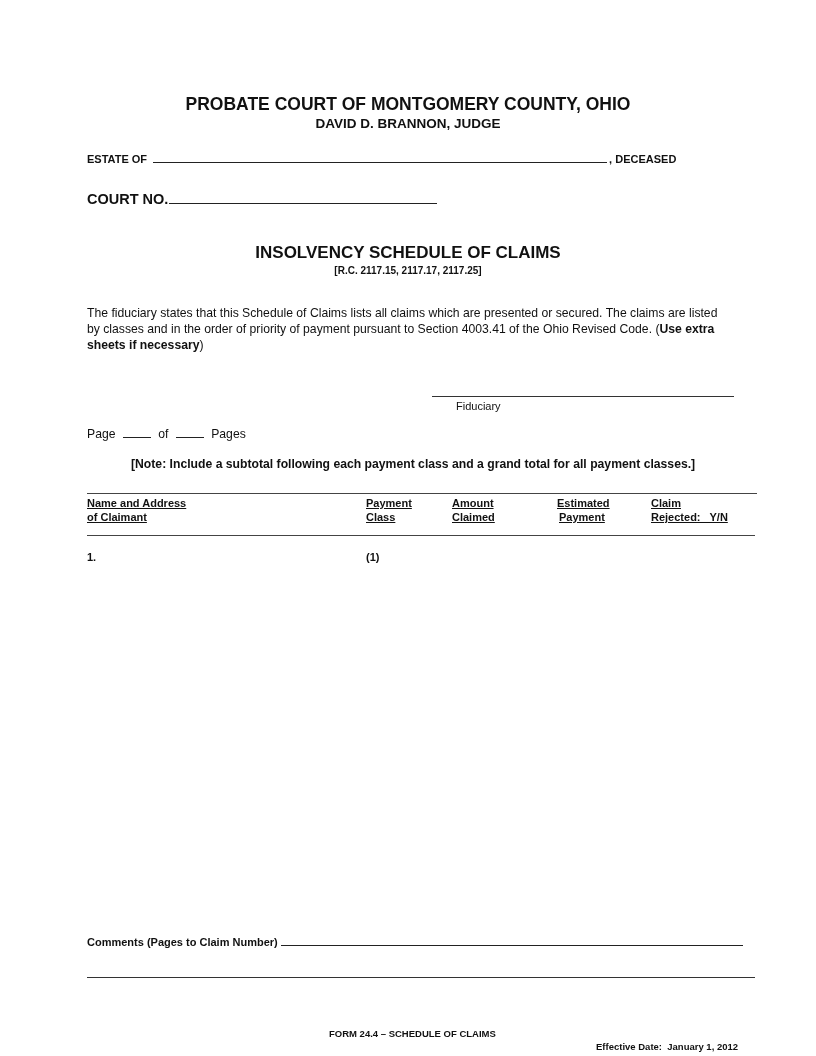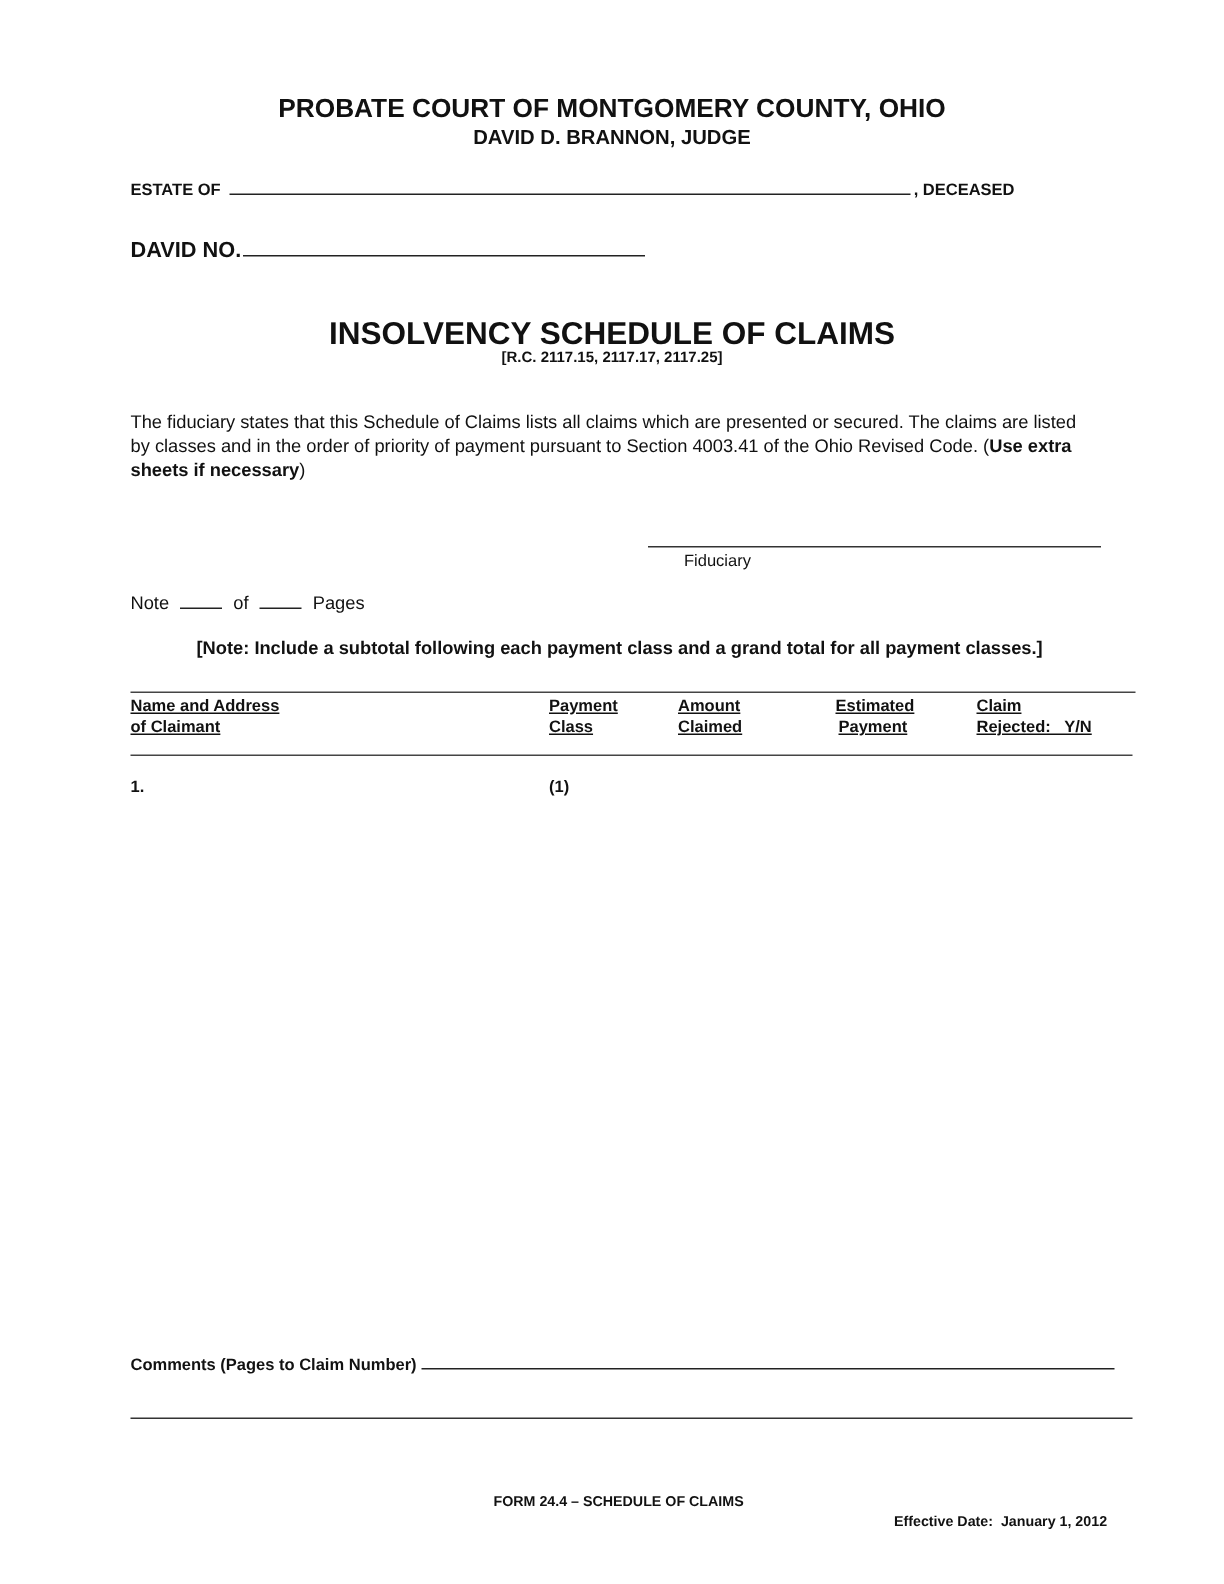--- a/index.html
+++ b/index.html
@@ -1,33 +1,33 @@
 <!DOCTYPE html>
 <html><head>
   <meta charset="utf-8">
   <style>
     html, body { margin: 0; padding: 0; background: #ffffff; }
     body {
       width: 816px; height: 1056px; position: relative; overflow: hidden;
       font-family: "Liberation Sans", sans-serif; color: #111111;
     }
-    .abs { position: absolute; }
+    .abs { position: absolute; margin-top: 32px; }
     .center { left: 0; width: 816px; text-align: center; }
     .bold { font-weight: bold; }
     .uline { display: inline-block; border-bottom: 1px solid #222; vertical-align: baseline; height: 1px; }
 
     .court-title { top: 62px; font-size: 17.5px; font-weight: bold; letter-spacing: 0; }
     .judge { top: 84px; font-size: 13.5px; font-weight: bold; }
 
     .estate-row { top: 121px; left: 87px; font-size: 11px; font-weight: bold; white-space: nowrap; }
     .estate-line { width: 454px; margin: 0 2px 0 6px; }
     .case-row { top: 159px; left: 87px; font-size: 14.5px; font-weight: bold; white-space: nowrap; }
     .case-line { width: 268px; margin-left: 1px; }
 
-    .form-title { top: 211px; font-size: 21px; font-weight: bold; }
+    .form-title { top: 211px; font-size: 17px; font-weight: bold; }
     .statute { top: 233px; font-size: 10px; font-weight: bold; }
 
     .intro { top: 273px; left: 87px; width: 640px; font-size: 12.2px; line-height: 16px; }
 
     .fid-line { top: 364px; left: 432px; width: 302px; border-top: 1px solid #333; }
     .fid-label { top: 368px; left: 456px; font-size: 11px; }
 
     .page-row { top: 395px; left: 87px; font-size: 12.2px; white-space: nowrap; }
     .page-blank { width: 28px; margin: 0 4px; }
 
@@ -50,33 +50,33 @@
 <body>
 
 <div class="abs center court-title">PROBATE COURT OF MONTGOMERY COUNTY, OHIO</div>
 <div class="abs center judge">DAVID D. BRANNON, JUDGE</div>
 
 <div class="abs estate-row">
   <span>ESTATE OF</span><span class="uline estate-line"></span><span>, DECEASED</span>
 </div>
 
 <div class="abs case-row">
-  <span>DAVID NO.</span><span class="uline case-line"></span>
+  <span>COURT NO.</span><span class="uline case-line"></span>
 </div>
 
 <div class="abs center form-title">INSOLVENCY SCHEDULE OF CLAIMS</div>
 <div class="abs center statute">[R.C. 2117.15, 2117.17, 2117.25]</div>
 
 <div class="abs intro"><span>The fiduciary states that this Schedule of Claims lists all claims which are presented or secured.  The claims are listed by classes and in the order of priority of payment pursuant to Section 4003.41 of the Ohio Revised Code. (</span><span class="bold">Use extra sheets if necessary</span><span>)</span></div>
 
 <div class="abs fid-line"></div>
 <div class="abs fid-label">Fiduciary</div>
 
 <div class="abs page-row">
-  <span>Note</span>
+  <span>Page</span>
   <span class="uline page-blank"></span>
   <span>of</span>
   <span class="uline page-blank"></span>
   <span>Pages</span>
 </div>
 
 <div class="abs note">[Note:   Include a subtotal following each payment class and a grand total for all payment classes.]</div>
 
 <div class="abs rule-top"></div>
 

